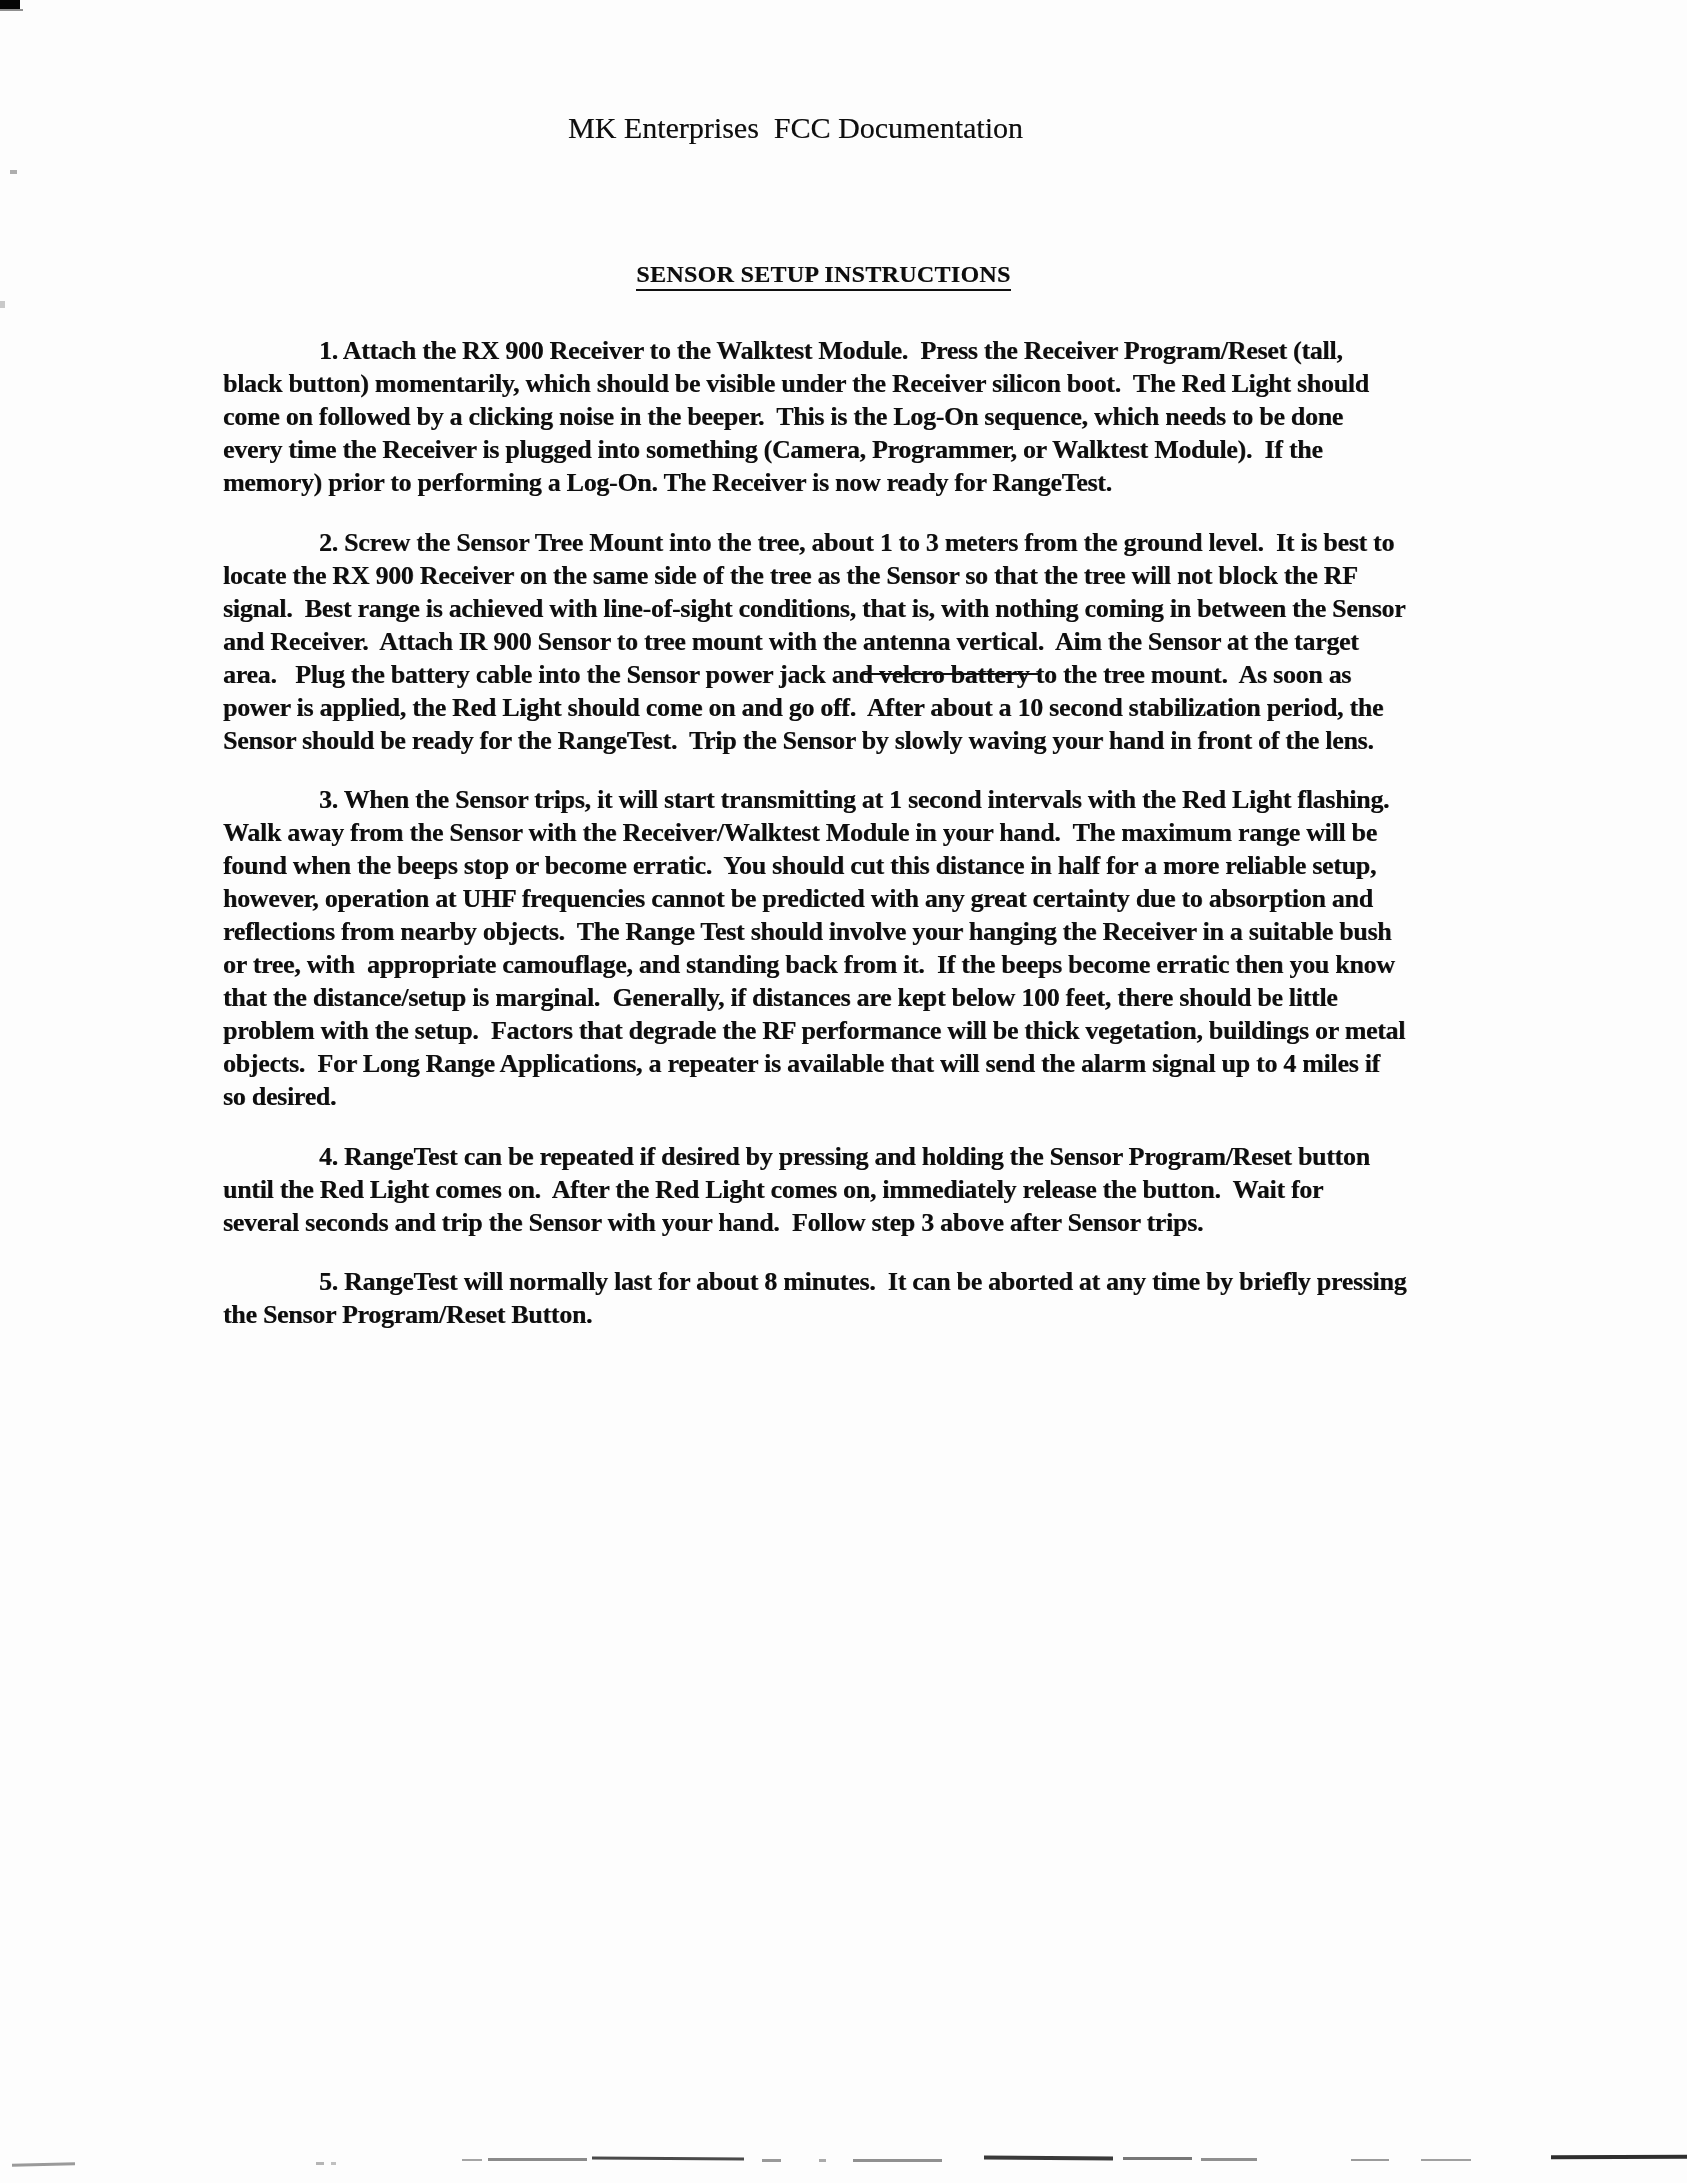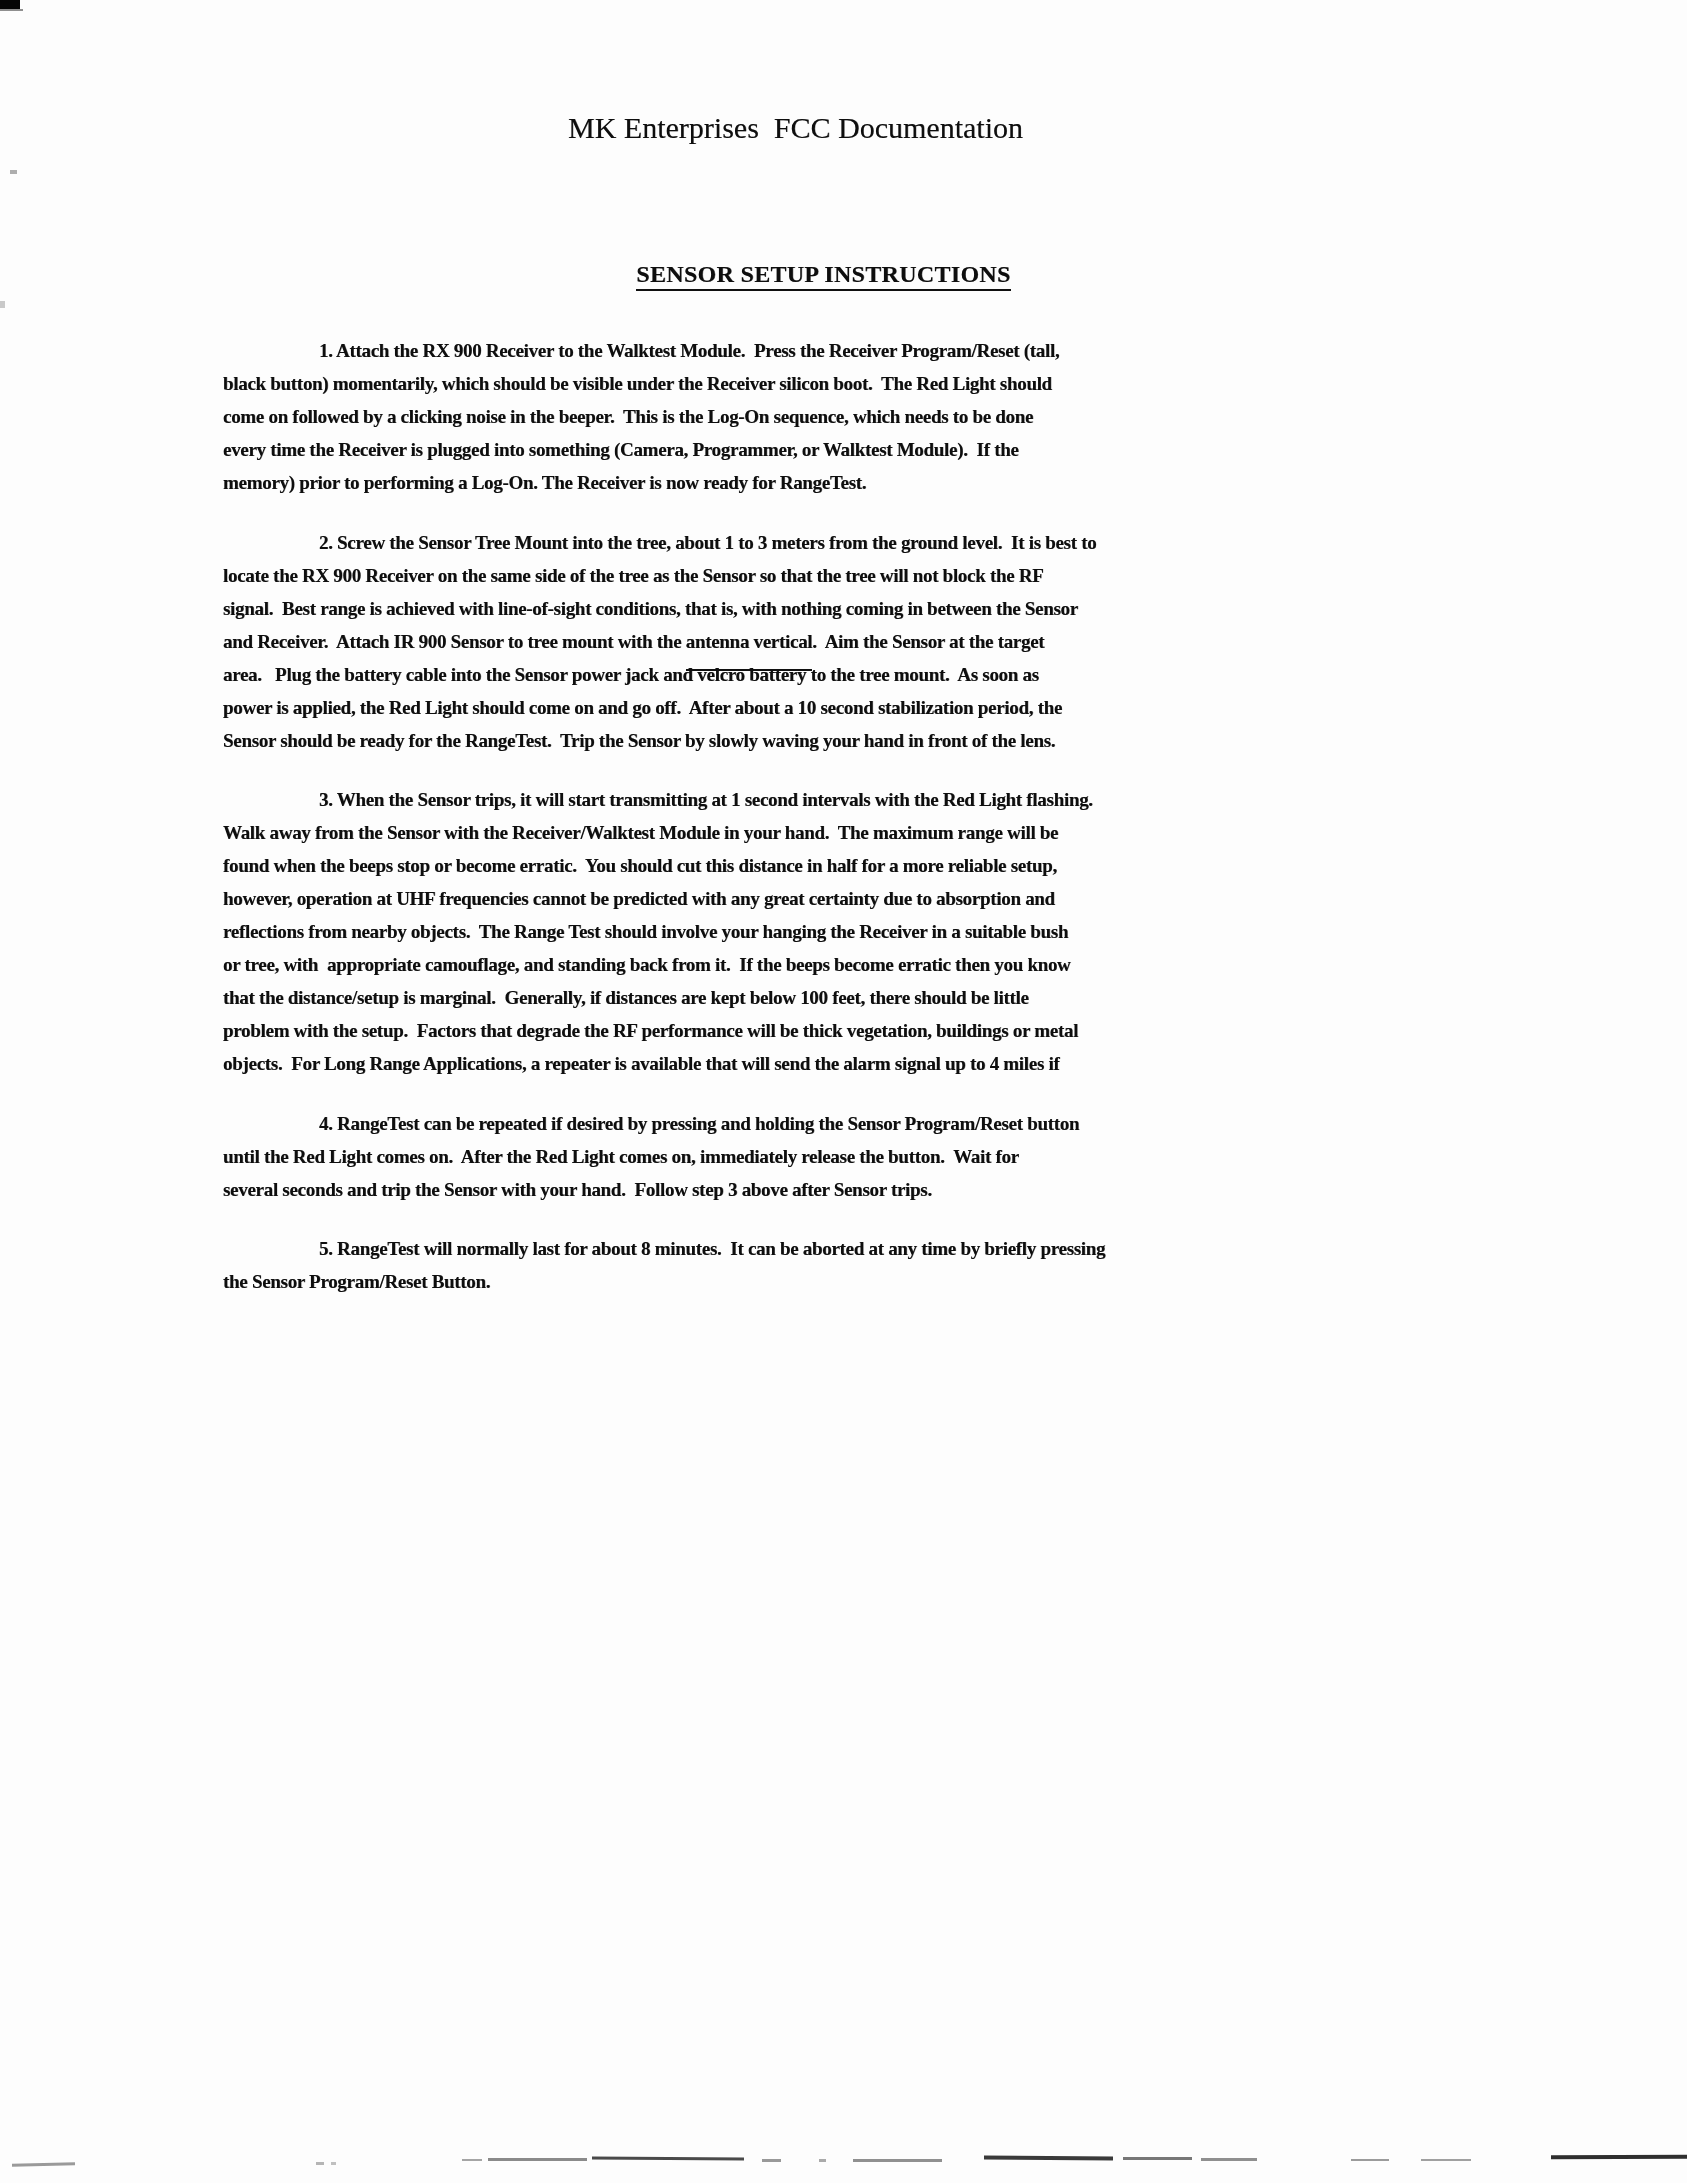--- a/index.html
+++ b/index.html
@@ -33,21 +33,21 @@
   }
   .title-text {
     font-size:24px; font-weight:700; white-space:pre;
     border-bottom:2.6px solid #101010; padding-bottom:2px;
     letter-spacing:0.3px;
     text-shadow:0.4px 0.4px 0.6px rgba(25,25,25,0.5);
   }
   .body-text { position:absolute; top:334px; left:223px; width:1313px; }
   .para { margin:0 0 26.5px 0; }
   .line {
-    font-size:19px; font-weight:700; line-height:33px;
+    font-size:26px; font-weight:700; line-height:33px;
     letter-spacing:-0.3px; white-space:pre;
     text-shadow:0.4px 0.4px 0.6px rgba(25,25,25,0.5);
   }
   .fl { padding-left:96px; }
   .u { border-bottom:2.6px solid #101010; padding-bottom:17px;margin-top:44px; }
 </style>
 </head>
 <body>
 
 <div class="page">
@@ -85,20 +85,21 @@
     <div class="para">
       <div class="line fl">3. When the Sensor trips, it will start transmitting at 1 second intervals with the Red Light flashing.</div>
       <div class="line">Walk away from the Sensor with the Receiver/Walktest Module in your hand.  The maximum range will be</div>
       <div class="line">found when the beeps stop or become erratic.  You should cut this distance in half for a more reliable setup,</div>
       <div class="line">however, operation at UHF frequencies cannot be predicted with any great certainty due to absorption and</div>
       <div class="line">reflections from nearby objects.  The Range Test should involve your hanging the Receiver in a suitable bush</div>
       <div class="line">or tree, with  appropriate camouflage, and standing back from it.  If the beeps become erratic then you know</div>
       <div class="line">that the distance/setup is marginal.  Generally, if distances are kept below 100 feet, there should be little</div>
       <div class="line">problem with the setup.  Factors that degrade the RF performance will be thick vegetation, buildings or metal</div>
       <div class="line">objects.  For Long Range Applications, a repeater is available that will send the alarm signal up to 4 miles if</div>
+      <div class="line">so desired.</div>
     </div>
 
     <div class="para">
       <div class="line fl">4. RangeTest can be repeated if desired by pressing and holding the Sensor Program/Reset button</div>
       <div class="line">until the Red Light comes on.  After the Red Light comes on, immediately release the button.  Wait for</div>
       <div class="line">several seconds and trip the Sensor with your hand.  Follow step 3 above after Sensor trips.</div>
     </div>
 
     <div class="para">
       <div class="line fl">5. RangeTest will normally last for about 8 minutes.  It can be aborted at any time by briefly pressing</div>

